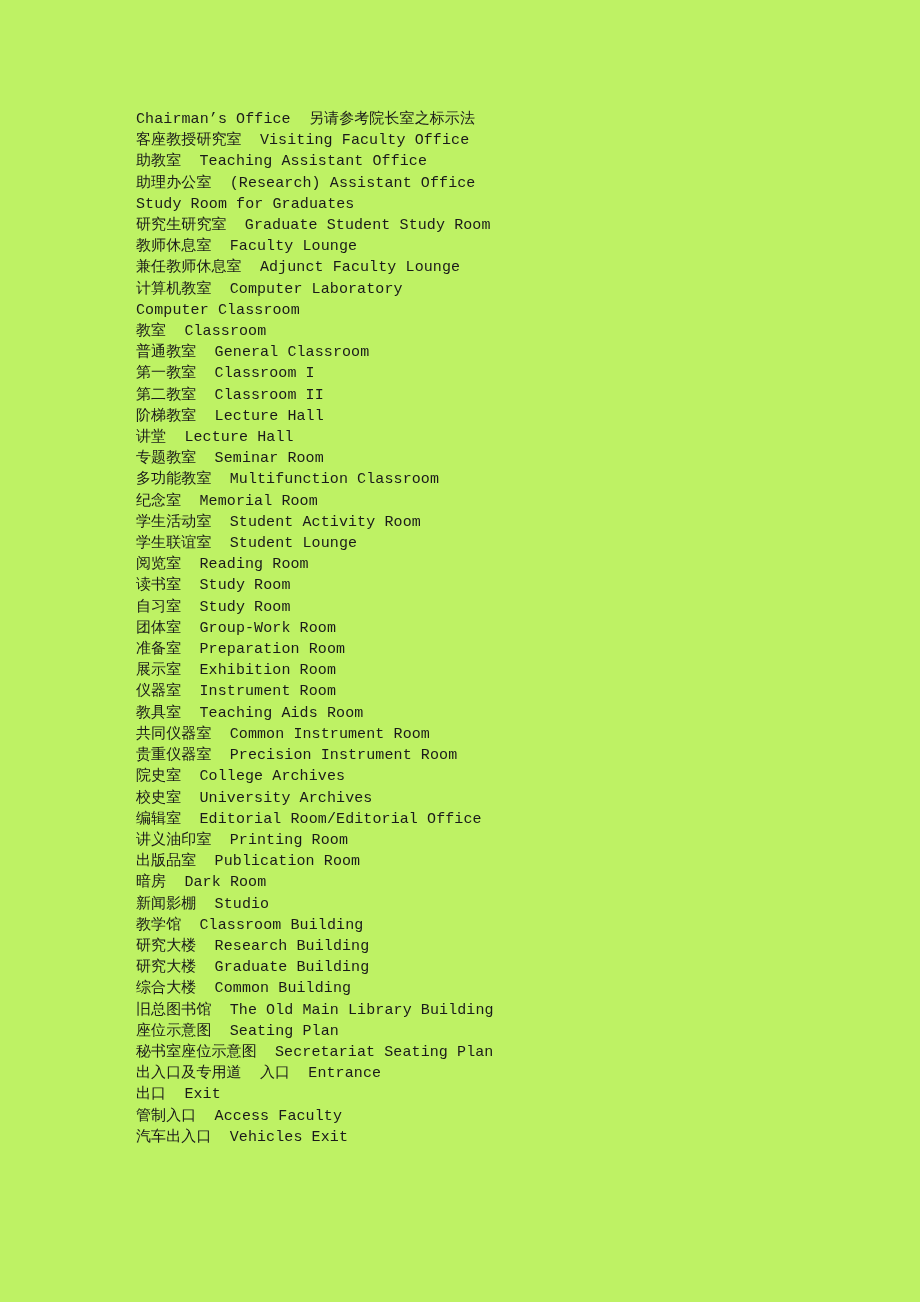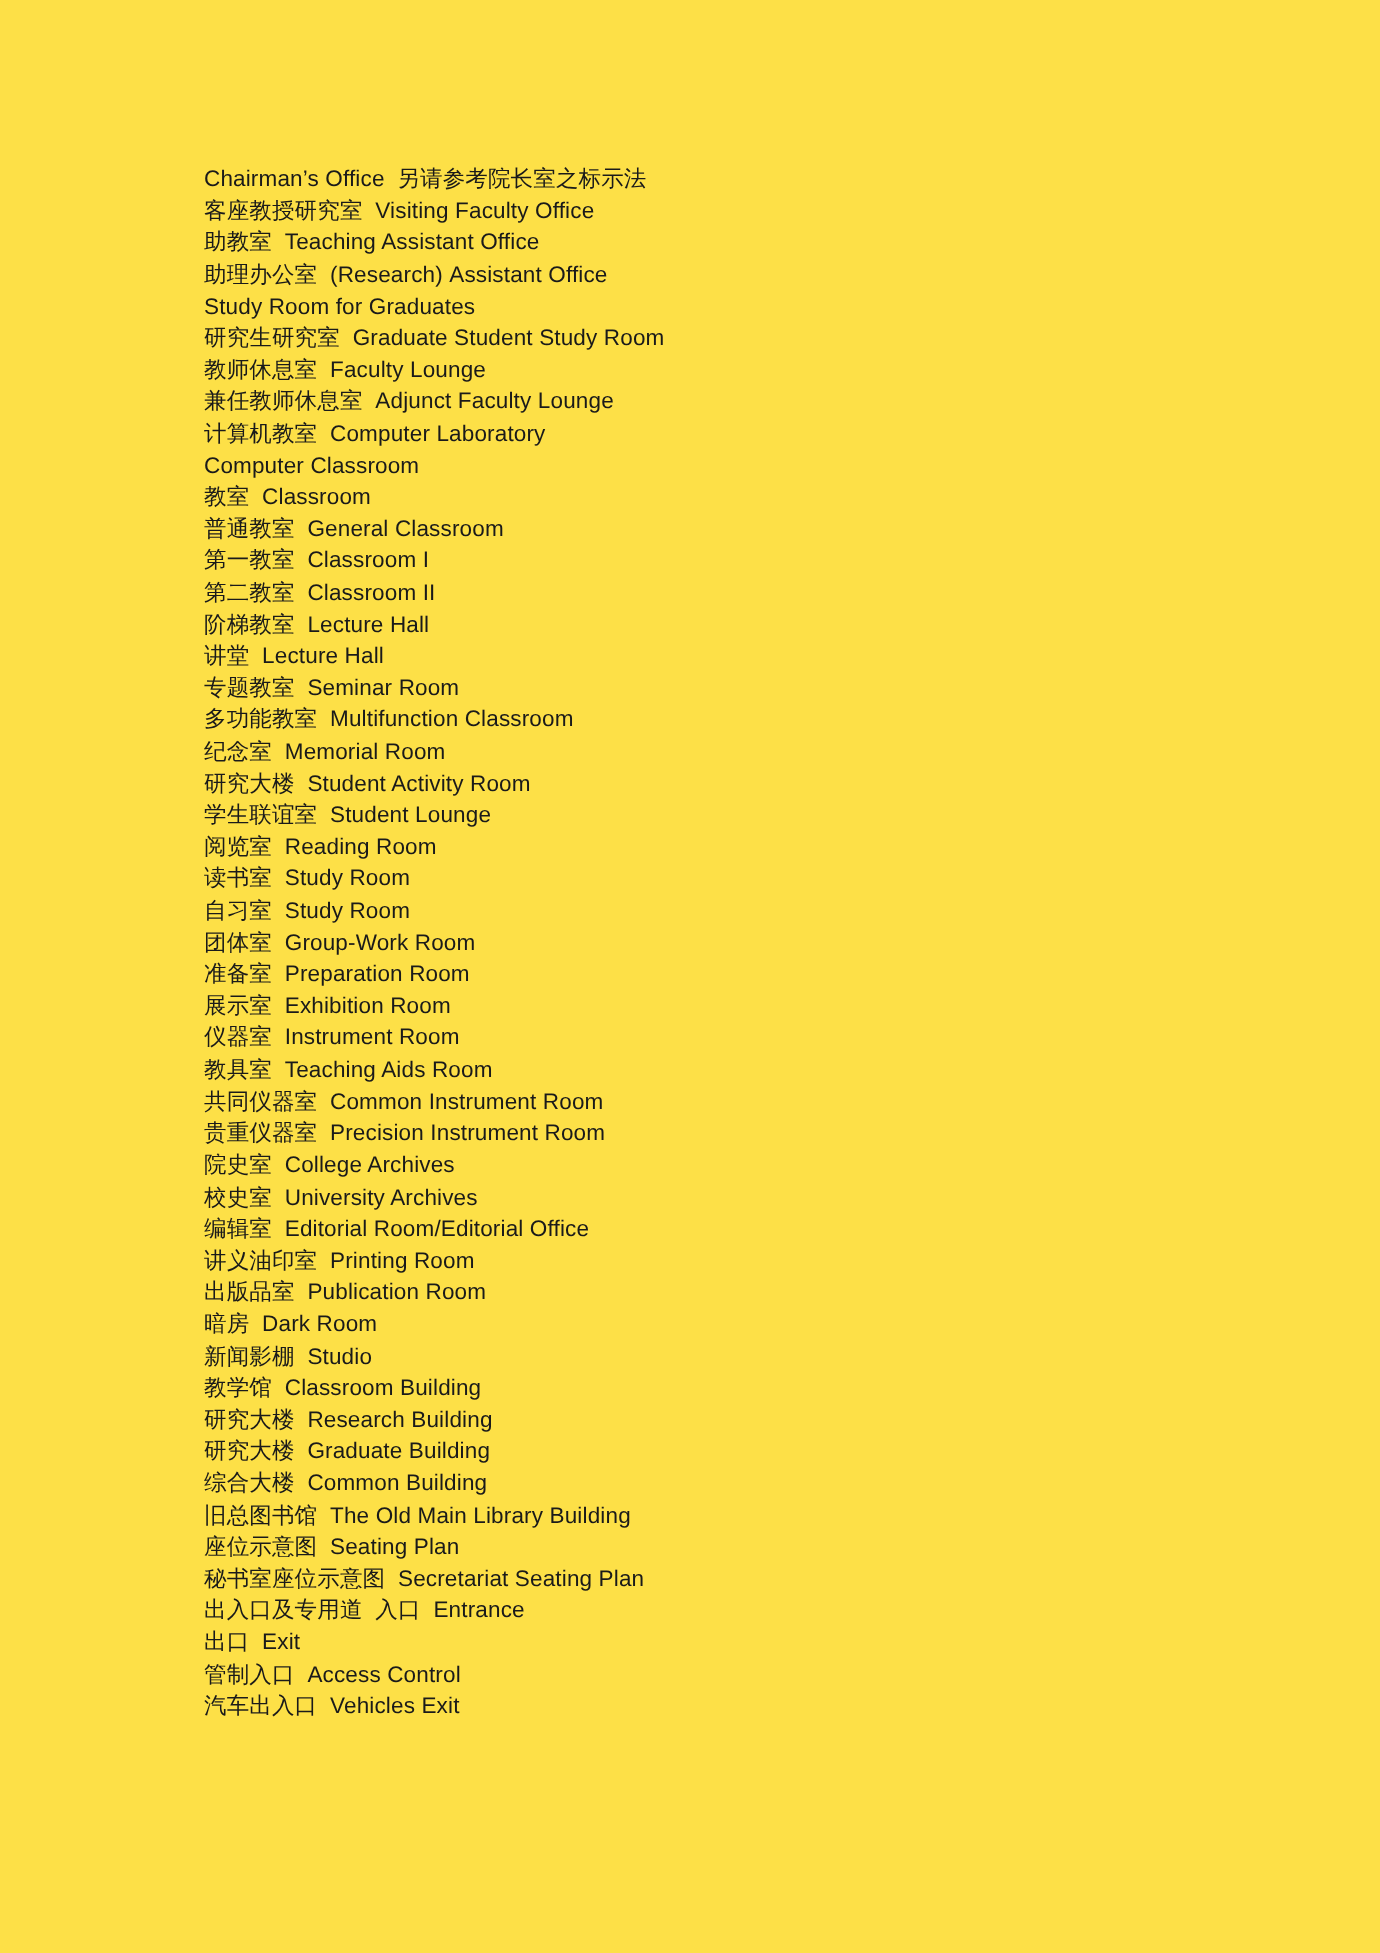--- a/index.html
+++ b/index.html
@@ -17,21 +17,22 @@
     -webkit-font-smoothing: antialiased;
     overflow: hidden;
   }
 
   #page {
     position: absolute;
     left: 0;
     top: 0;
     width: 920px;
     height: 1302px;
-    background: #fde047;
+    background: #bef264;
+    font-family: Liberation Mono, monospace;
   }
 
   #glossary-list {
     position: absolute;
     left: 136px;
     top: 109px;
     width: 740px;
     list-style: none;
     margin: 0;
     padding: 0;
@@ -68,21 +69,21 @@
       <div class="glossary-line"><span>Computer Classroom</span></div>
       <div class="glossary-line"><span>教室  Classroom</span></div>
       <div class="glossary-line"><span>普通教室  General Classroom</span></div>
       <div class="glossary-line"><span>第一教室  Classroom I</span></div>
       <div class="glossary-line"><span>第二教室  Classroom II</span></div>
       <div class="glossary-line"><span>阶梯教室  Lecture Hall</span></div>
       <div class="glossary-line"><span>讲堂  Lecture Hall</span></div>
       <div class="glossary-line"><span>专题教室  Seminar Room</span></div>
       <div class="glossary-line"><span>多功能教室  Multifunction Classroom</span></div>
       <div class="glossary-line"><span>纪念室  Memorial Room</span></div>
-      <div class="glossary-line"><span>研究大楼  Student Activity Room</span></div>
+      <div class="glossary-line"><span>学生活动室  Student Activity Room</span></div>
       <div class="glossary-line"><span>学生联谊室  Student Lounge</span></div>
       <div class="glossary-line"><span>阅览室  Reading Room</span></div>
       <div class="glossary-line"><span>读书室  Study Room</span></div>
       <div class="glossary-line"><span>自习室  Study Room</span></div>
       <div class="glossary-line"><span>团体室  Group-Work Room</span></div>
       <div class="glossary-line"><span>准备室  Preparation Room</span></div>
       <div class="glossary-line"><span>展示室  Exhibition Room</span></div>
       <div class="glossary-line"><span>仪器室  Instrument Room</span></div>
       <div class="glossary-line"><span>教具室  Teaching Aids Room</span></div>
       <div class="glossary-line"><span>共同仪器室  Common Instrument Room</span></div>
@@ -96,16 +97,16 @@
       <div class="glossary-line"><span>新闻影棚  Studio</span></div>
       <div class="glossary-line"><span>教学馆  Classroom Building</span></div>
       <div class="glossary-line"><span>研究大楼  Research Building</span></div>
       <div class="glossary-line"><span>研究大楼  Graduate Building</span></div>
       <div class="glossary-line"><span>综合大楼  Common Building</span></div>
       <div class="glossary-line"><span>旧总图书馆  The Old Main Library Building</span></div>
       <div class="glossary-line"><span>座位示意图  Seating Plan</span></div>
       <div class="glossary-line"><span>秘书室座位示意图  Secretariat Seating Plan</span></div>
       <div class="glossary-line"><span>出入口及专用道  入口  Entrance</span></div>
       <div class="glossary-line"><span>出口  Exit</span></div>
-      <div class="glossary-line"><span>管制入口  Access Control</span></div>
+      <div class="glossary-line"><span>管制入口  Access Faculty</span></div>
       <div class="glossary-line"><span>汽车出入口  Vehicles Exit</span></div>
     </div>
 </div>
 
 </body></html>

